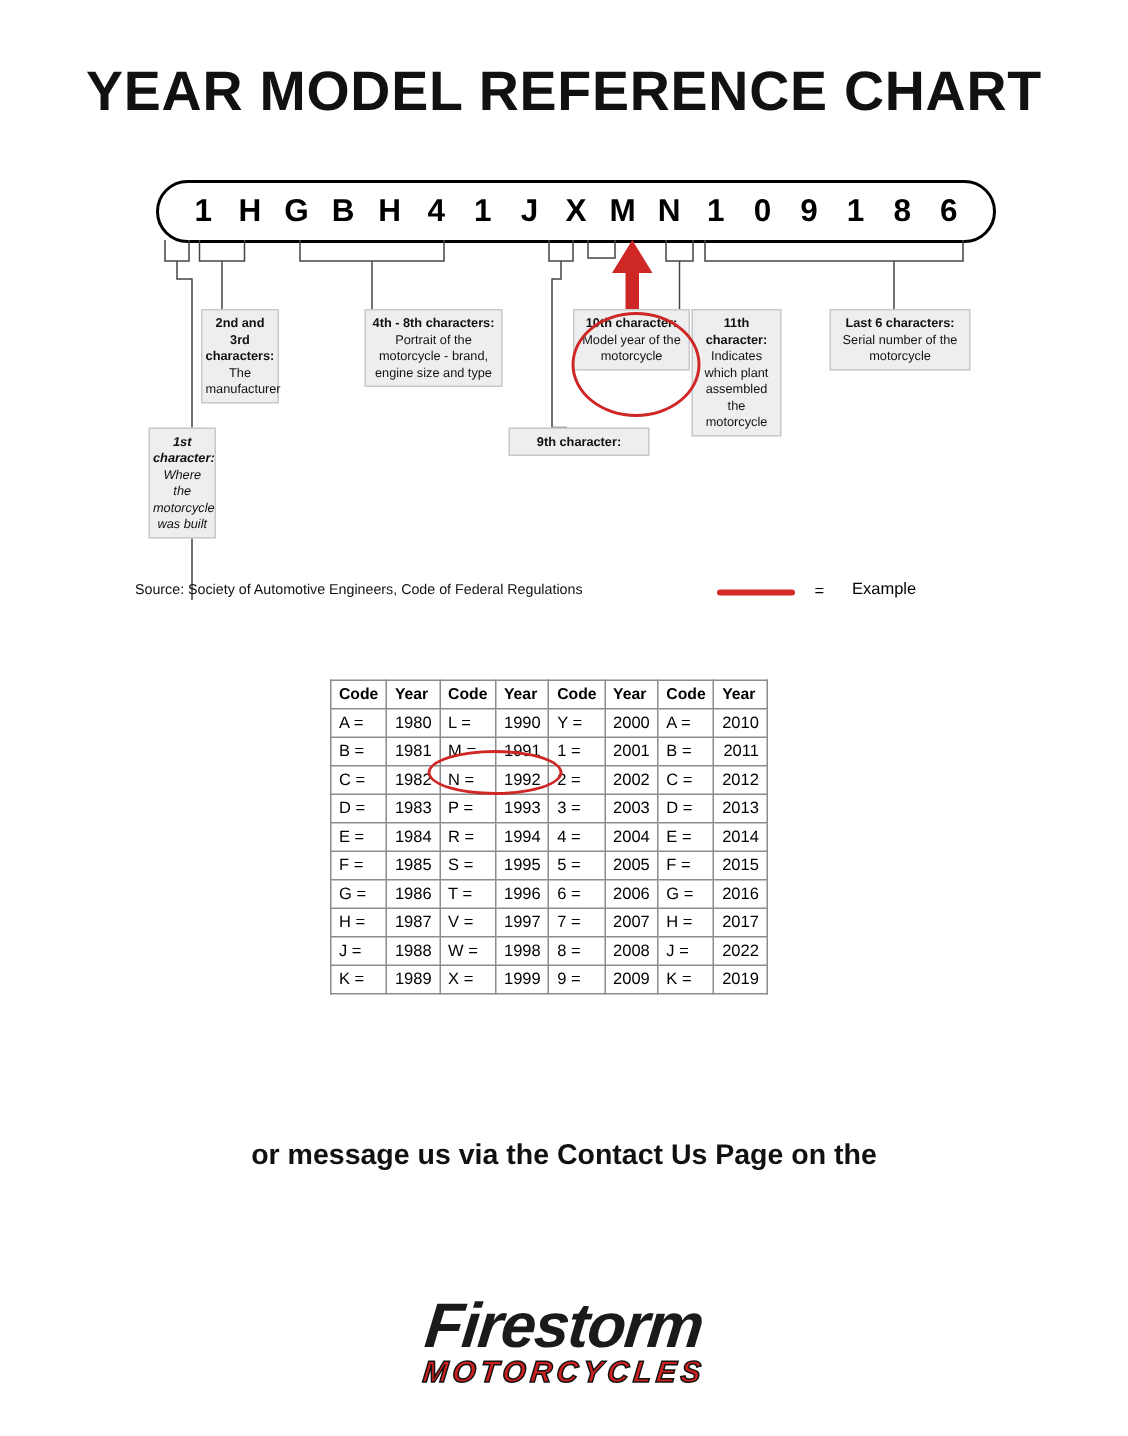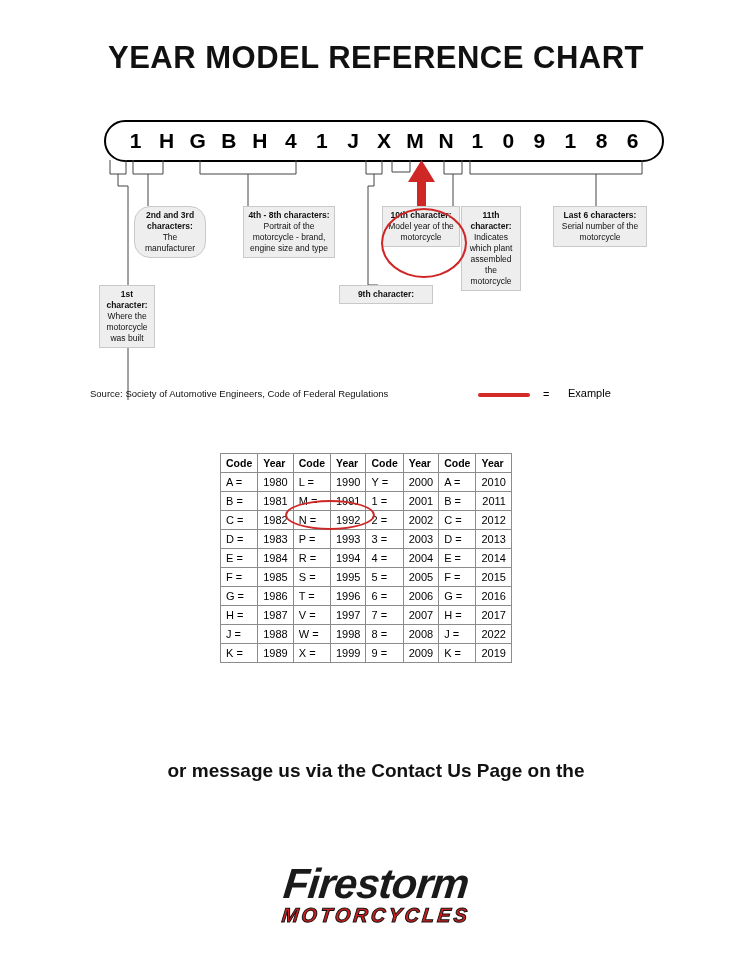--- a/index.html
+++ b/index.html
@@ -16,21 +16,21 @@
     overflow: hidden;
   }
 
   
   #title {
     position: absolute;
     top: 40px;
     left: 0;
     width: 752px;
     text-align: center;
-    font-size: 31px;
+    font-size: 37px;
     font-weight: bold;
     letter-spacing: 0.5px;
     color: #111;
   }
 
   
   #vin-box {
     position: absolute;
     top: 120px;
     left: 104px;
@@ -72,22 +72,22 @@
     font-size: 8.5px;
     line-height: 11px;
     text-align: center;
     padding: 3px 2px;
     color: #111;
   }
   .callout b {
     font-weight: bold;
   }
 
-  #c-1st   { left: 99px;  top: 285px; width: 56px;  }
-  #c-2nd3rd{ left: 134px; top: 206px; width: 72px; border-radius: 16px;  }
+  #c-1st   { left: 99px;  top: 285px; width: 45px; font-style: italic;  }
+  #c-2nd3rd{ left: 134px; top: 206px; width: 52px;  }
   #c-4th8th{ left: 243px; top: 206px; width: 92px; }
   #c-9th   { left: 339px; top: 285px; width: 94px;  }
   #c-10th  { left: 382px; top: 206px; width: 78px;  }
   #c-11th  { left: 461px; top: 206px; width: 60px;  }
   #c-last6 { left: 553px; top: 206px; width: 94px;  }
 
   
   #source {
     position: absolute;
     left: 90px;

